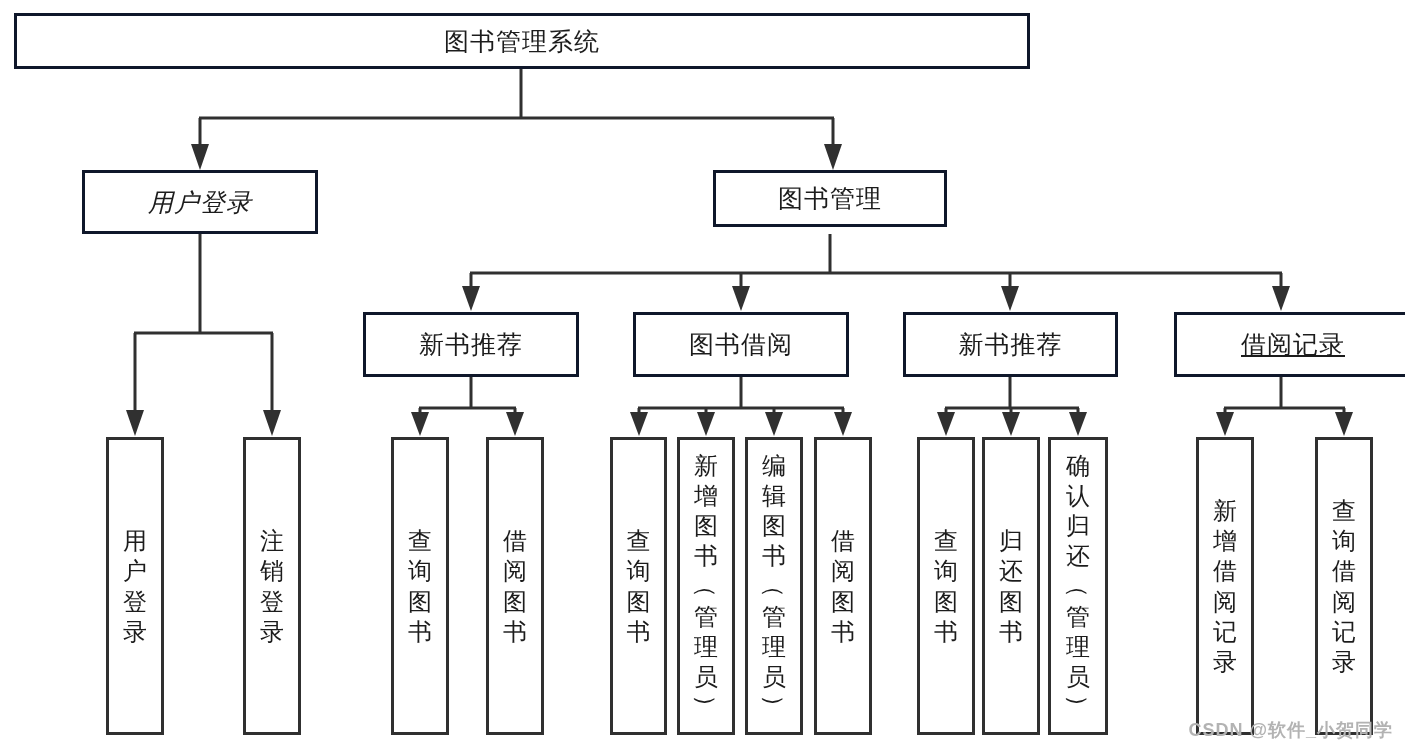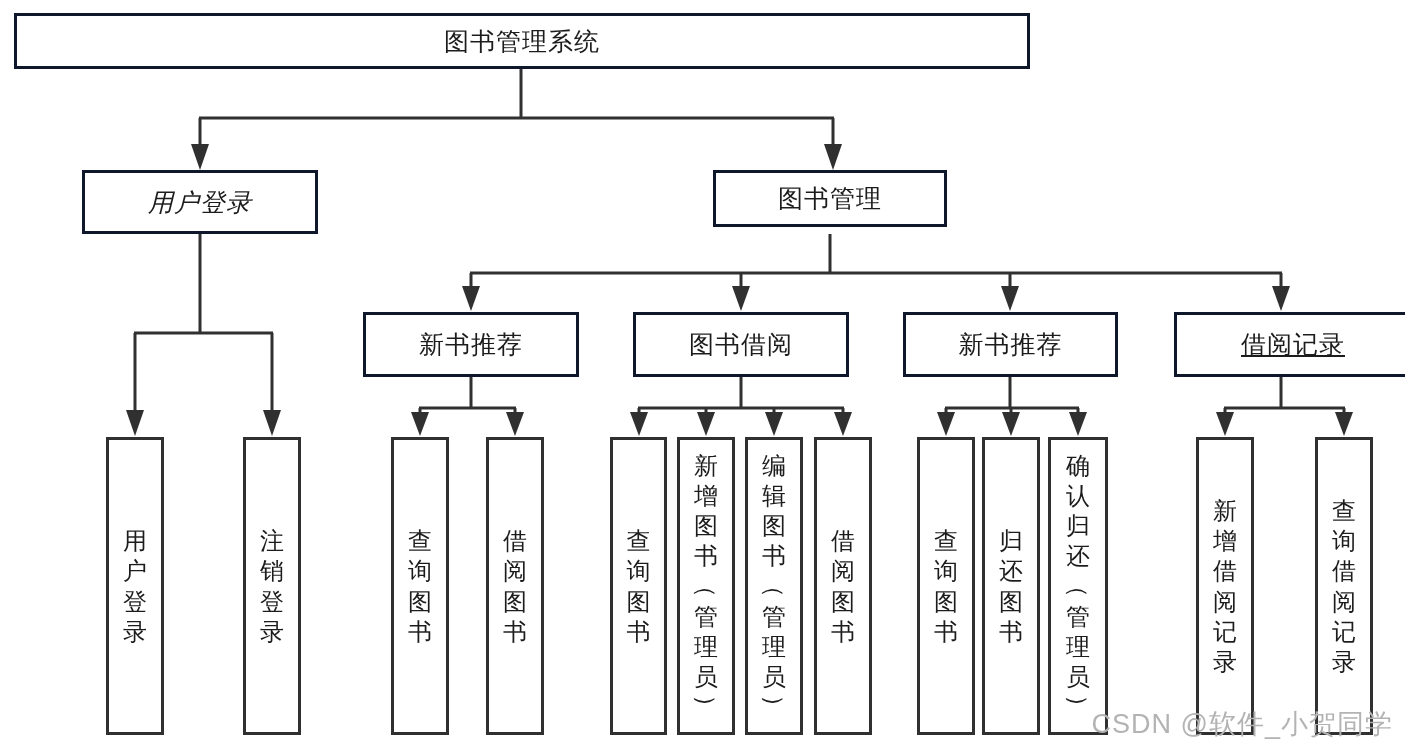--- a/index.html
+++ b/index.html
@@ -50,25 +50,26 @@
     font-size: 24px;
     line-height: 1.05;
     margin: 2.5px 0;
     display: block;
   }
   .vtext span.rot { transform: rotate(90deg); }
   .watermark {
     position: absolute;
     right: 12px;
     bottom: 5px;
-    font-size: 27px;
+    font-size: 18px;
     letter-spacing: 1px;
     color: #b3b3b3;
     z-index: 5;
     white-space: nowrap;
+    font-weight: bold;
   }
 </style>
 </head>
 <body>
 
 <div class="canvas">
 
   <svg class="connectors" viewBox="0 0 1405 747" xmlns="http://www.w3.org/2000/svg">
     <g stroke="#303030" stroke-width="3" fill="none">
       <path d="M521 69 L521 118 M199 118 L834 118 M200 118 L200 146 M833 118 L833 146"></path>

